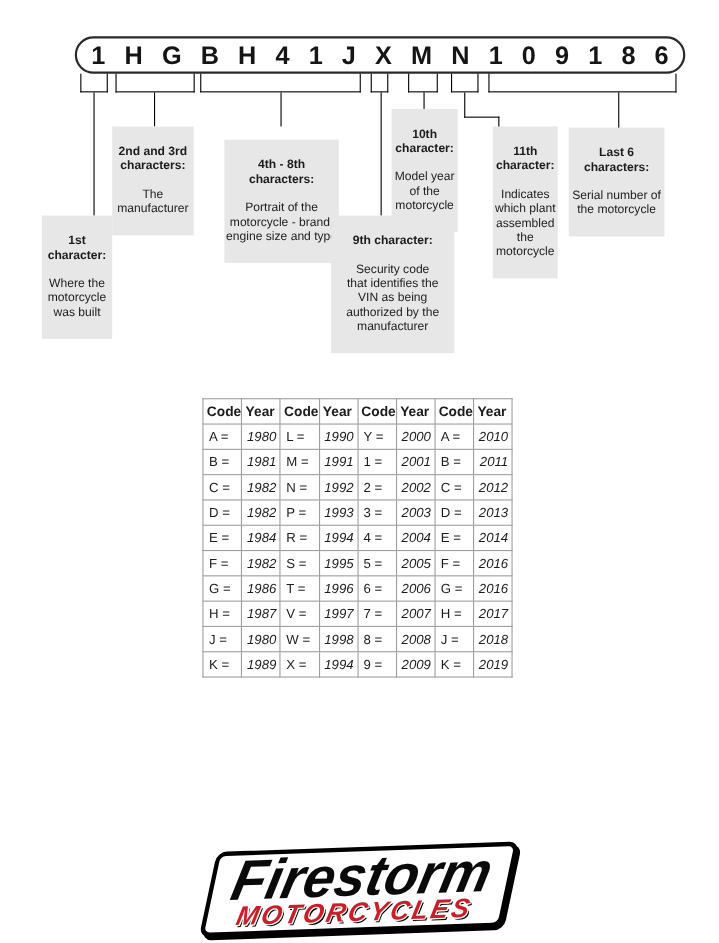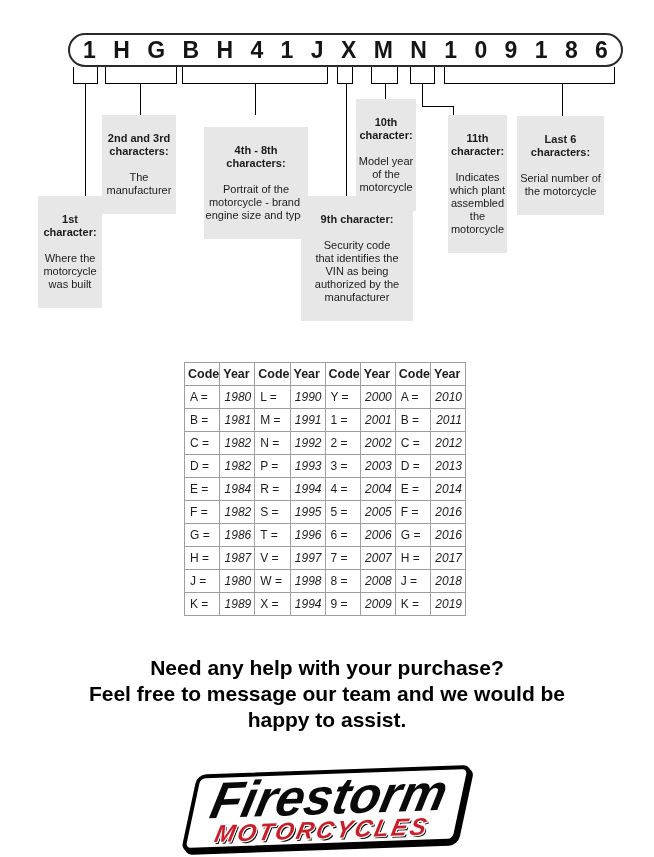--- a/index.html
+++ b/index.html
@@ -358,23 +358,20 @@
             <td class="year-cell">1994</td>
             <td class="code-cell">9 =</td>
             <td class="year-cell">2009</td>
             <td class="code-cell">K =</td>
             <td class="year-cell">2019</td>
           </tr>
         </tbody>
     </table>
   </div>
 
-  <div class="help-text">Need any help with your purchase?
-Feel free to message our team and we would be
-happy to assist.</div>
 
   <div class="logo-wrap">
     <div class="logo-box">
       <div class="logo-name">Firestorm</div>
       <div class="logo-sub">MOTORCYCLES</div>
     </div>
   </div>
 
 </div>
 

